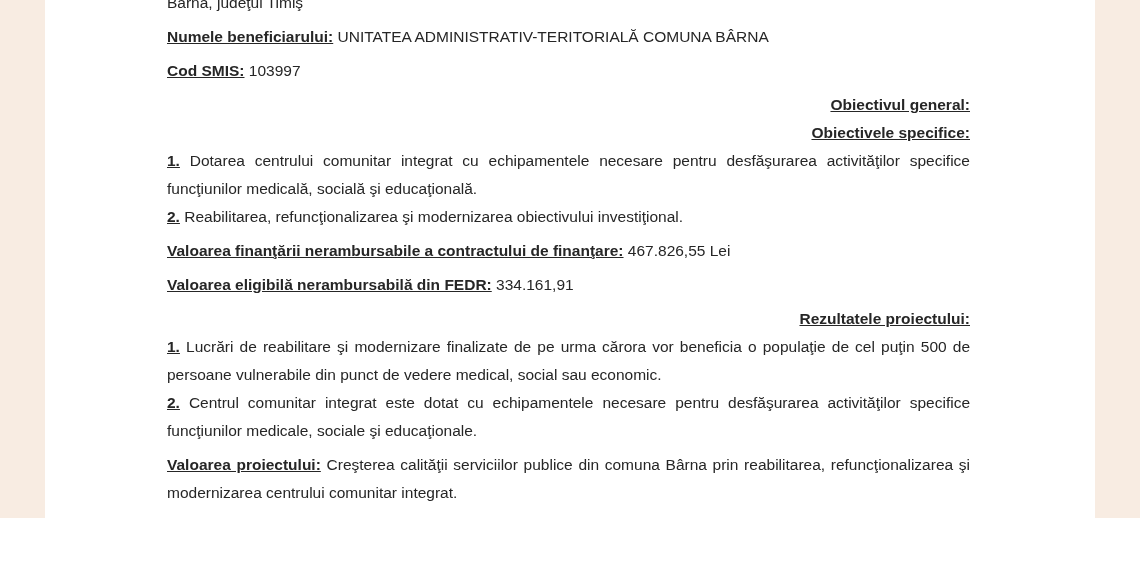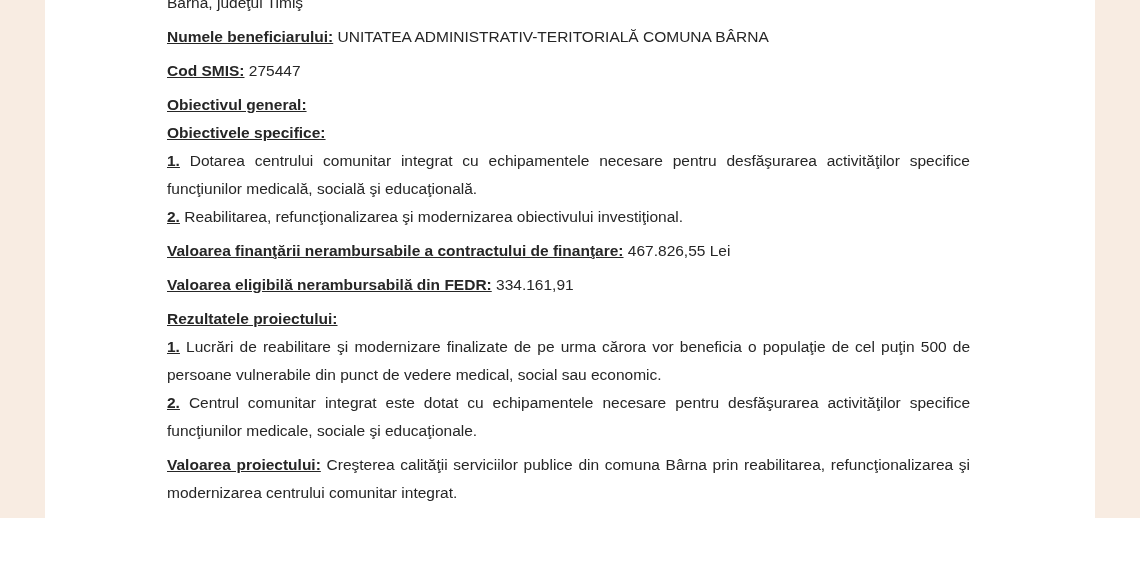--- a/index.html
+++ b/index.html
@@ -36,40 +36,40 @@
   .doc-content {
     position: absolute;
     left: 122px;
     top: -11px;
     width: 803px;
     color: #262626;
     font-size: 15.5px;
     line-height: 28px;
   }
   .doc-content p { margin: 0 0 6px 0; }
-  .doc-content p.tight { margin: 0; }
+  .doc-content p.tight { margin: 0; text-align: right; }
   .doc-content p.just { text-align: justify; }
   b { font-weight: bold; text-decoration: underline; }
 </style>
 </head>
 <body>
 
 <div class="viewport">
 
   <div class="side-strip left"></div>
   <div class="side-strip right"></div>
 
   <div class="doc-page">
     <div class="doc-content">
 
       <p><span>Bârna, judeţul Timiş</span></p>
 
       <p><b>Numele beneficiarului:</b> <span>UNITATEA ADMINISTRATIV-TERITORIALĂ COMUNA BÂRNA</span></p>
 
-      <p><b>Cod SMIS:</b> <span>275447</span></p>
+      <p><b>Cod SMIS:</b> <span>103997</span></p>
 
       <p class="tight"><b>Obiectivul general:</b></p>
 
       <p class="tight"><b>Obiectivele specifice:</b></p>
       <p class="just tight"><b>1.</b> <span>Dotarea centrului comunitar integrat cu echipamentele necesare pentru desfăşurarea activităţilor specifice funcţiunilor medicală, socială şi educaţională.</span></p>
       <p class="just"><b>2.</b> <span>Reabilitarea, refuncţionalizarea şi modernizarea obiectivului investiţional.</span></p>
 
 
       <p><b>Valoarea finanţării nerambursabile a contractului de finanţare:</b> <span>467.826,55 Lei</span></p>
 

